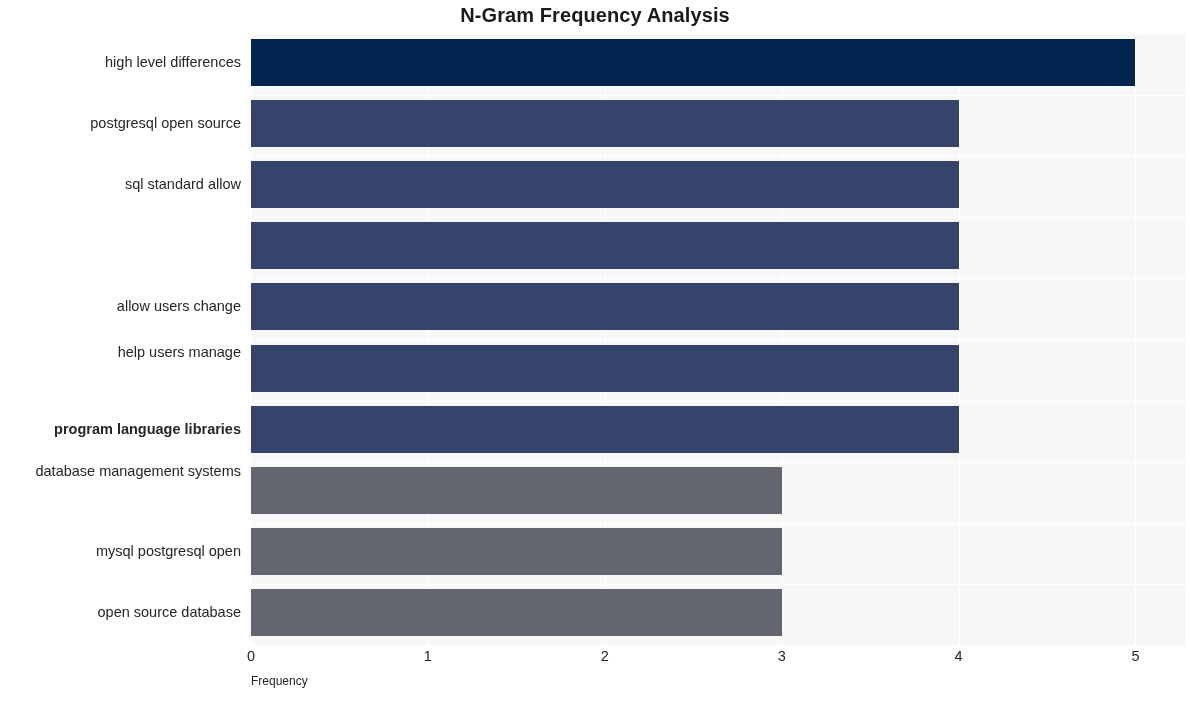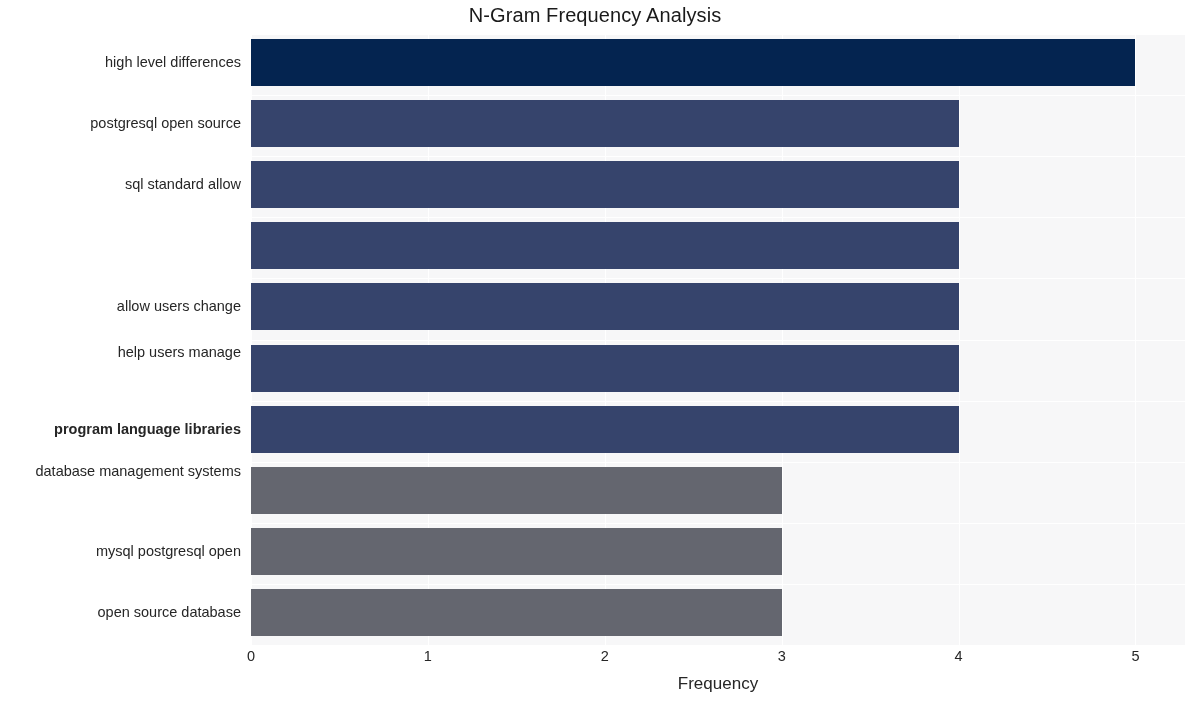--- a/index.html
+++ b/index.html
@@ -22,21 +22,21 @@
   }
 
   
   .chart-title {
     position: absolute;
     top: 4px;
     left: 0;
     width: 1190px;
     text-align: center;
     font-size: 20px;
-    font-weight: normal;
+    font-weight: bold;
     color: #1a1a1a;
     letter-spacing: 0.1px;
   }
 
   
   .plot-area {
     position: absolute;
     left: 251px;
     top: 34px;
     width: 934px;
@@ -115,22 +115,21 @@
     font-size: 14.5px;
     color: #262626;
     text-align: center;
   }
 
   .xaxis-title {
     position: absolute;
     top: 674px;
     left: 251px;
     width: 934px;
-    text-align: center;
-    font-size: 17px;
+    font-size: 12px;
     color: #262626;
   }
 </style>
 </head>
 <body>
 
 <div id="figure">
 
   <div class="chart-title">N-Gram Frequency Analysis</div>
 

